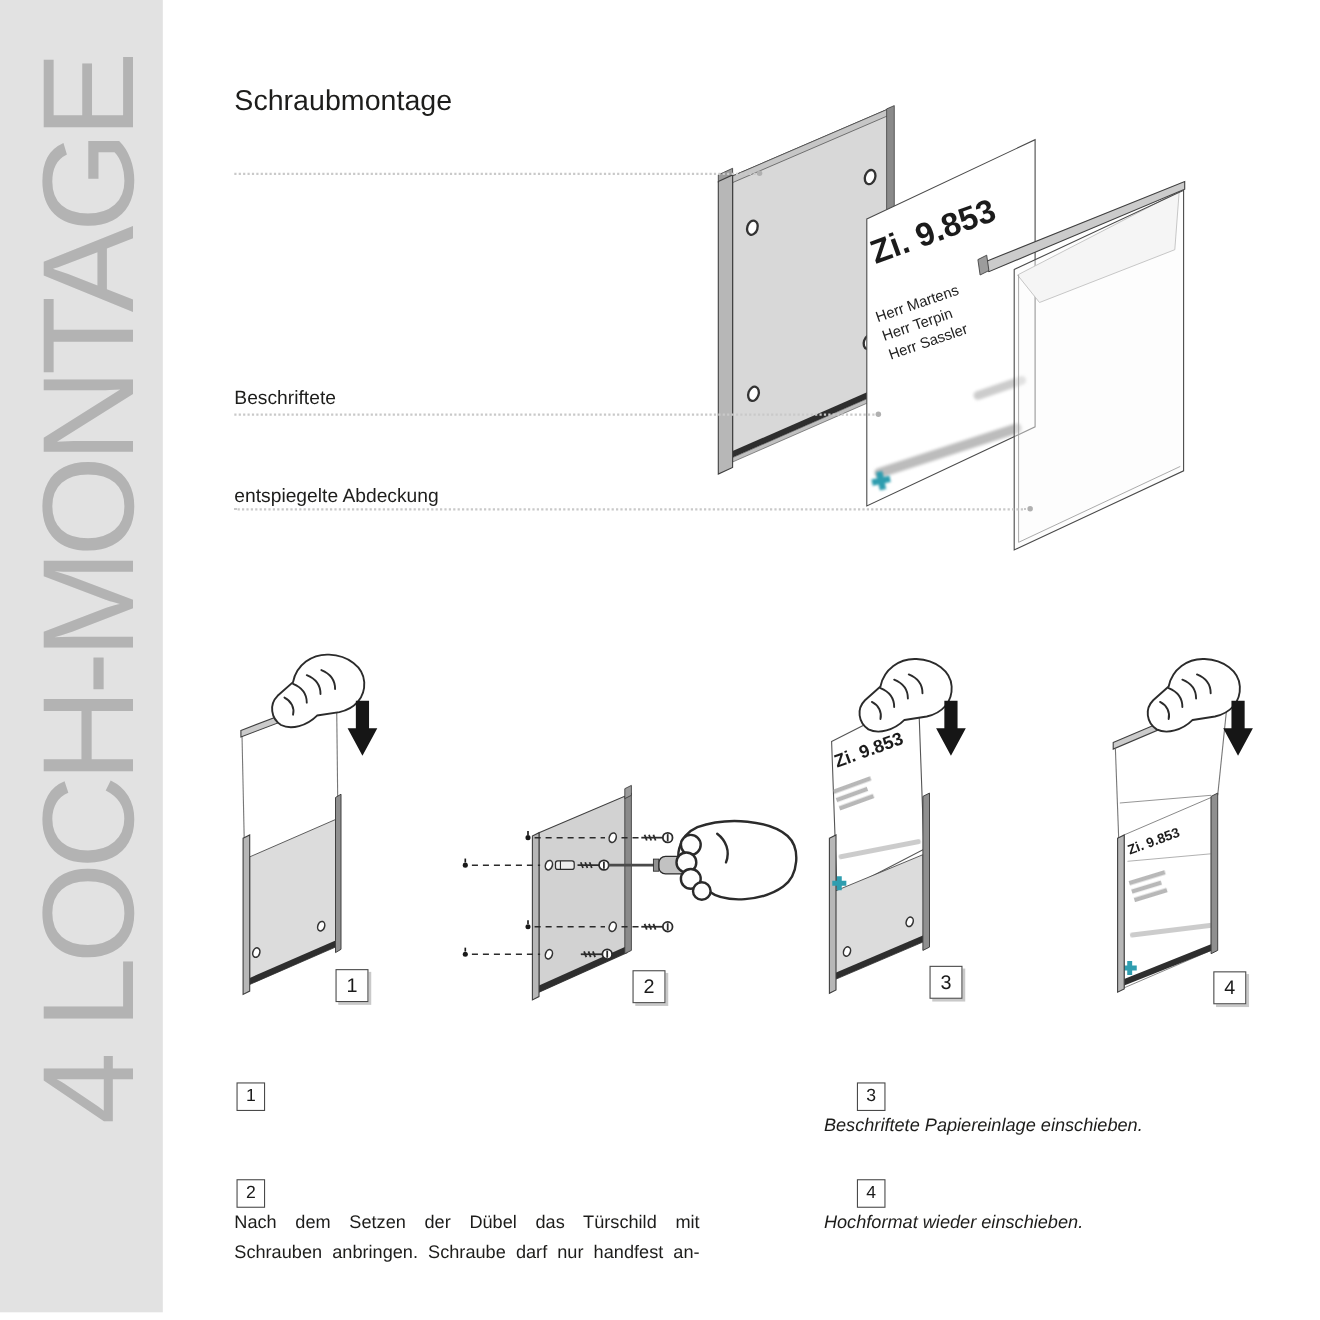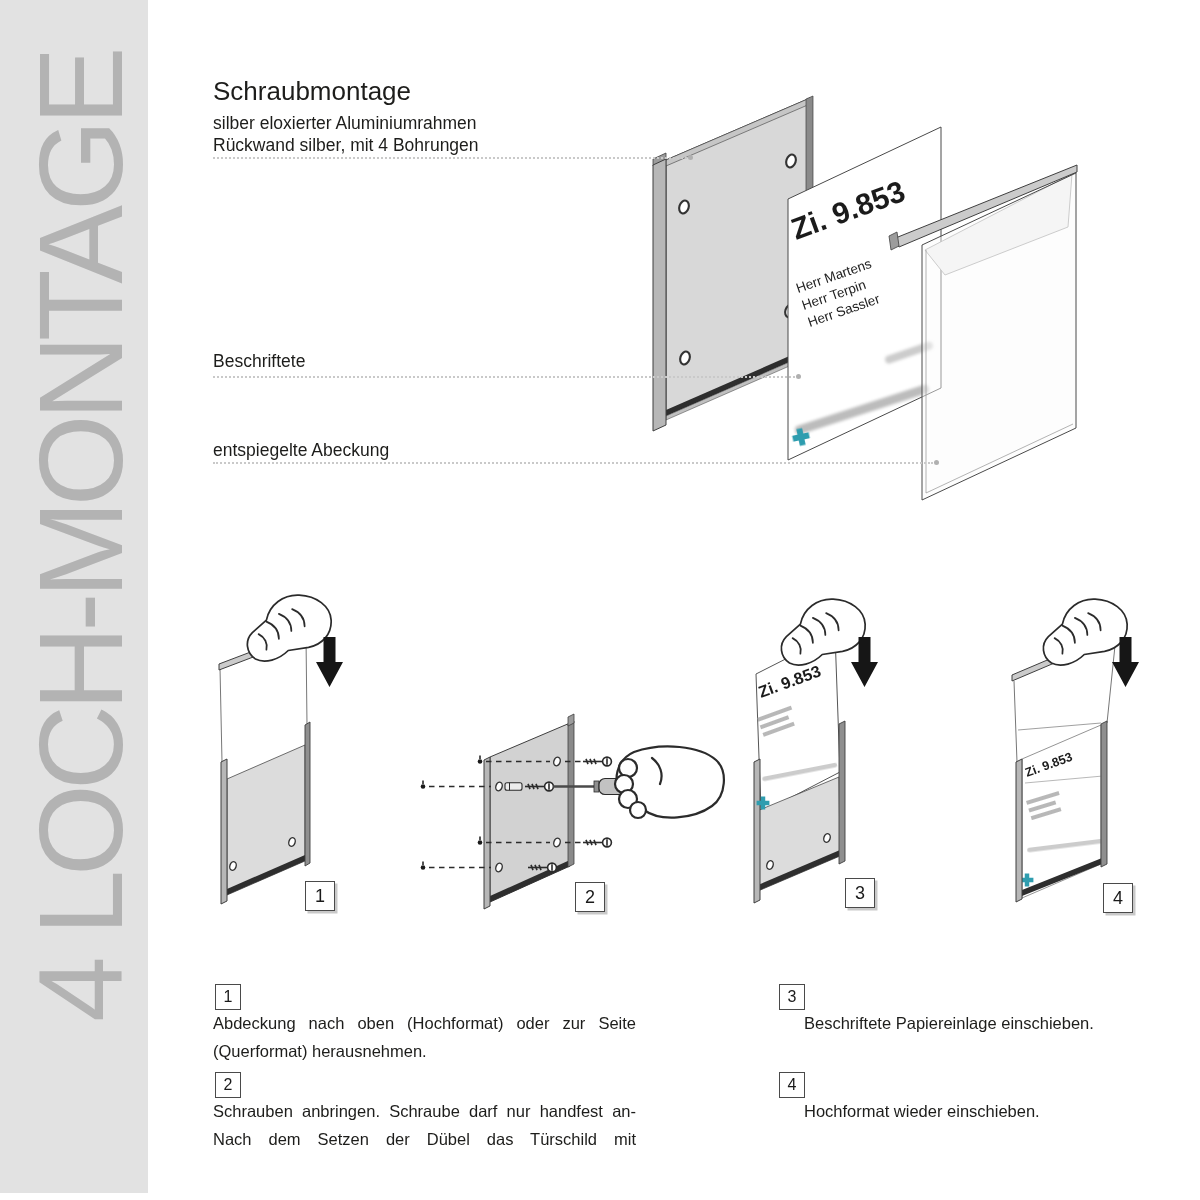--- a/index.html
+++ b/index.html
@@ -17,21 +17,21 @@
   .leader-dot{width:5px;height:5px;border-radius:50%;background:#b0b0b0;z-index:6;}
   
   .numbox{width:28px;height:28px;background:#fff;border:1.5px solid #4a4a4a;
     display:flex;align-items:center;justify-content:center;font-size:18px;color:#1a1a1a;
     box-shadow:2.5px 2.5px 0 #c9c9c9;z-index:5;}
   .instrbox{width:24px;height:24px;background:#fff;border:1.5px solid #4a4a4a;
     display:flex;align-items:center;justify-content:center;font-size:16px;color:#1a1a1a;}
   
   .instr{font-size:16.5px;line-height:27.5px;color:#1d1d1b;}
   .col-left{left:213px;width:423px;}
-  .col-right{left:804px;width:330px;}
+  .col-right{left:749px;width:330px;font-style:italic;}
   .jline{text-align:justify;text-align-last:justify;text-justify:inter-word;}
   svg{overflow:visible;}
   svg text{font-family:"Liberation Sans",sans-serif;}
   .diagram-svg{z-index:2;}
 </style>
 </head>
 <body>
 
 <div class="page">
 
@@ -85,35 +85,31 @@
         </g>
     </defs>
   </svg>
 
   <div class="abs sidebar">
     <div class="abs sidebar-title">4 LOCH-MONTAGE</div>
   </div>
 
   <div class="abs page-title">Schraubmontage</div>
 
-  <div class="abs callout" style="top:112px">
-    <div>silber eloxierter Aluminiumrahmen</div>
-    <div>Rückwand silber, mit 4 Bohrungen</div>
-  </div>
   <div class="abs leader" style="left:213px;top:157px;width:474px"></div>
   <div class="abs leader-dot" style="left:688px;top:155px"></div>
 
   <div class="abs callout" style="top:350px">
     <div>Beschriftete</div>
   </div>
   <div class="abs leader" style="left:213px;top:376px;width:582px"></div>
   <div class="abs leader-dot" style="left:796px;top:374px"></div>
 
   <div class="abs callout" style="top:439px">
-    <div>entspiegelte Abeckung</div>
+    <div>entspiegelte Abdeckung</div>
   </div>
   <div class="abs leader" style="left:213px;top:462px;width:720px"></div>
   <div class="abs leader-dot" style="left:934px;top:460px"></div>
 
   <svg class="abs diagram-svg" style="left:645px;top:90px" width="445" height="420" viewBox="645 90 445 420">
 
     <g>
       <polygon points="653,159 666,153 666,160 653,166" fill="#9c9c9c" stroke="#3f3f3f" stroke-width="0.8"></polygon>
       <polygon points="666,160 810,98 810,354 666,417" fill="#d8d8d8" stroke="#3f3f3f" stroke-width="1"></polygon>
       <polygon points="666,160 810,98 810,104 666,166" fill="#c6c6c6" stroke="#3f3f3f" stroke-width="0.6"></polygon>
@@ -248,29 +244,25 @@
     <use href="#hand-pinch" transform="translate(1039,596) scale(0.78)"></use>
     <use href="#arrow-down" transform="translate(1112,637)"></use>
   </svg>
 
   <div class="abs numbox" style="left:305px;top:881px">1</div>
   <div class="abs numbox" style="left:575px;top:882px">2</div>
   <div class="abs numbox" style="left:845px;top:878px">3</div>
   <div class="abs numbox" style="left:1103px;top:883px">4</div>
 
   <div class="abs instrbox" style="left:215px;top:984px">1</div>
-  <div class="abs instr col-left" style="top:1010px">
-    <div class="jline">Abdeckung nach oben (Hochformat) oder zur Seite</div>
-    <div>(Querformat) herausnehmen.</div>
-  </div>
 
   <div class="abs instrbox" style="left:215px;top:1072px">2</div>
   <div class="abs instr col-left" style="top:1098px">
+    <div class="jline">Nach dem Setzen der Dübel das Türschild mit</div>
     <div class="jline">Schrauben anbringen. Schraube darf nur handfest an-</div>
-    <div class="jline">Nach dem Setzen der Dübel das Türschild mit</div>
   </div>
 
   <div class="abs instrbox" style="left:779px;top:984px">3</div>
   <div class="abs instr col-right" style="top:1010px">
     <div>Beschriftete Papiereinlage einschieben.</div>
   </div>
 
   <div class="abs instrbox" style="left:779px;top:1072px">4</div>
   <div class="abs instr col-right" style="top:1098px">
     <div>Hochformat wieder einschieben.</div>

